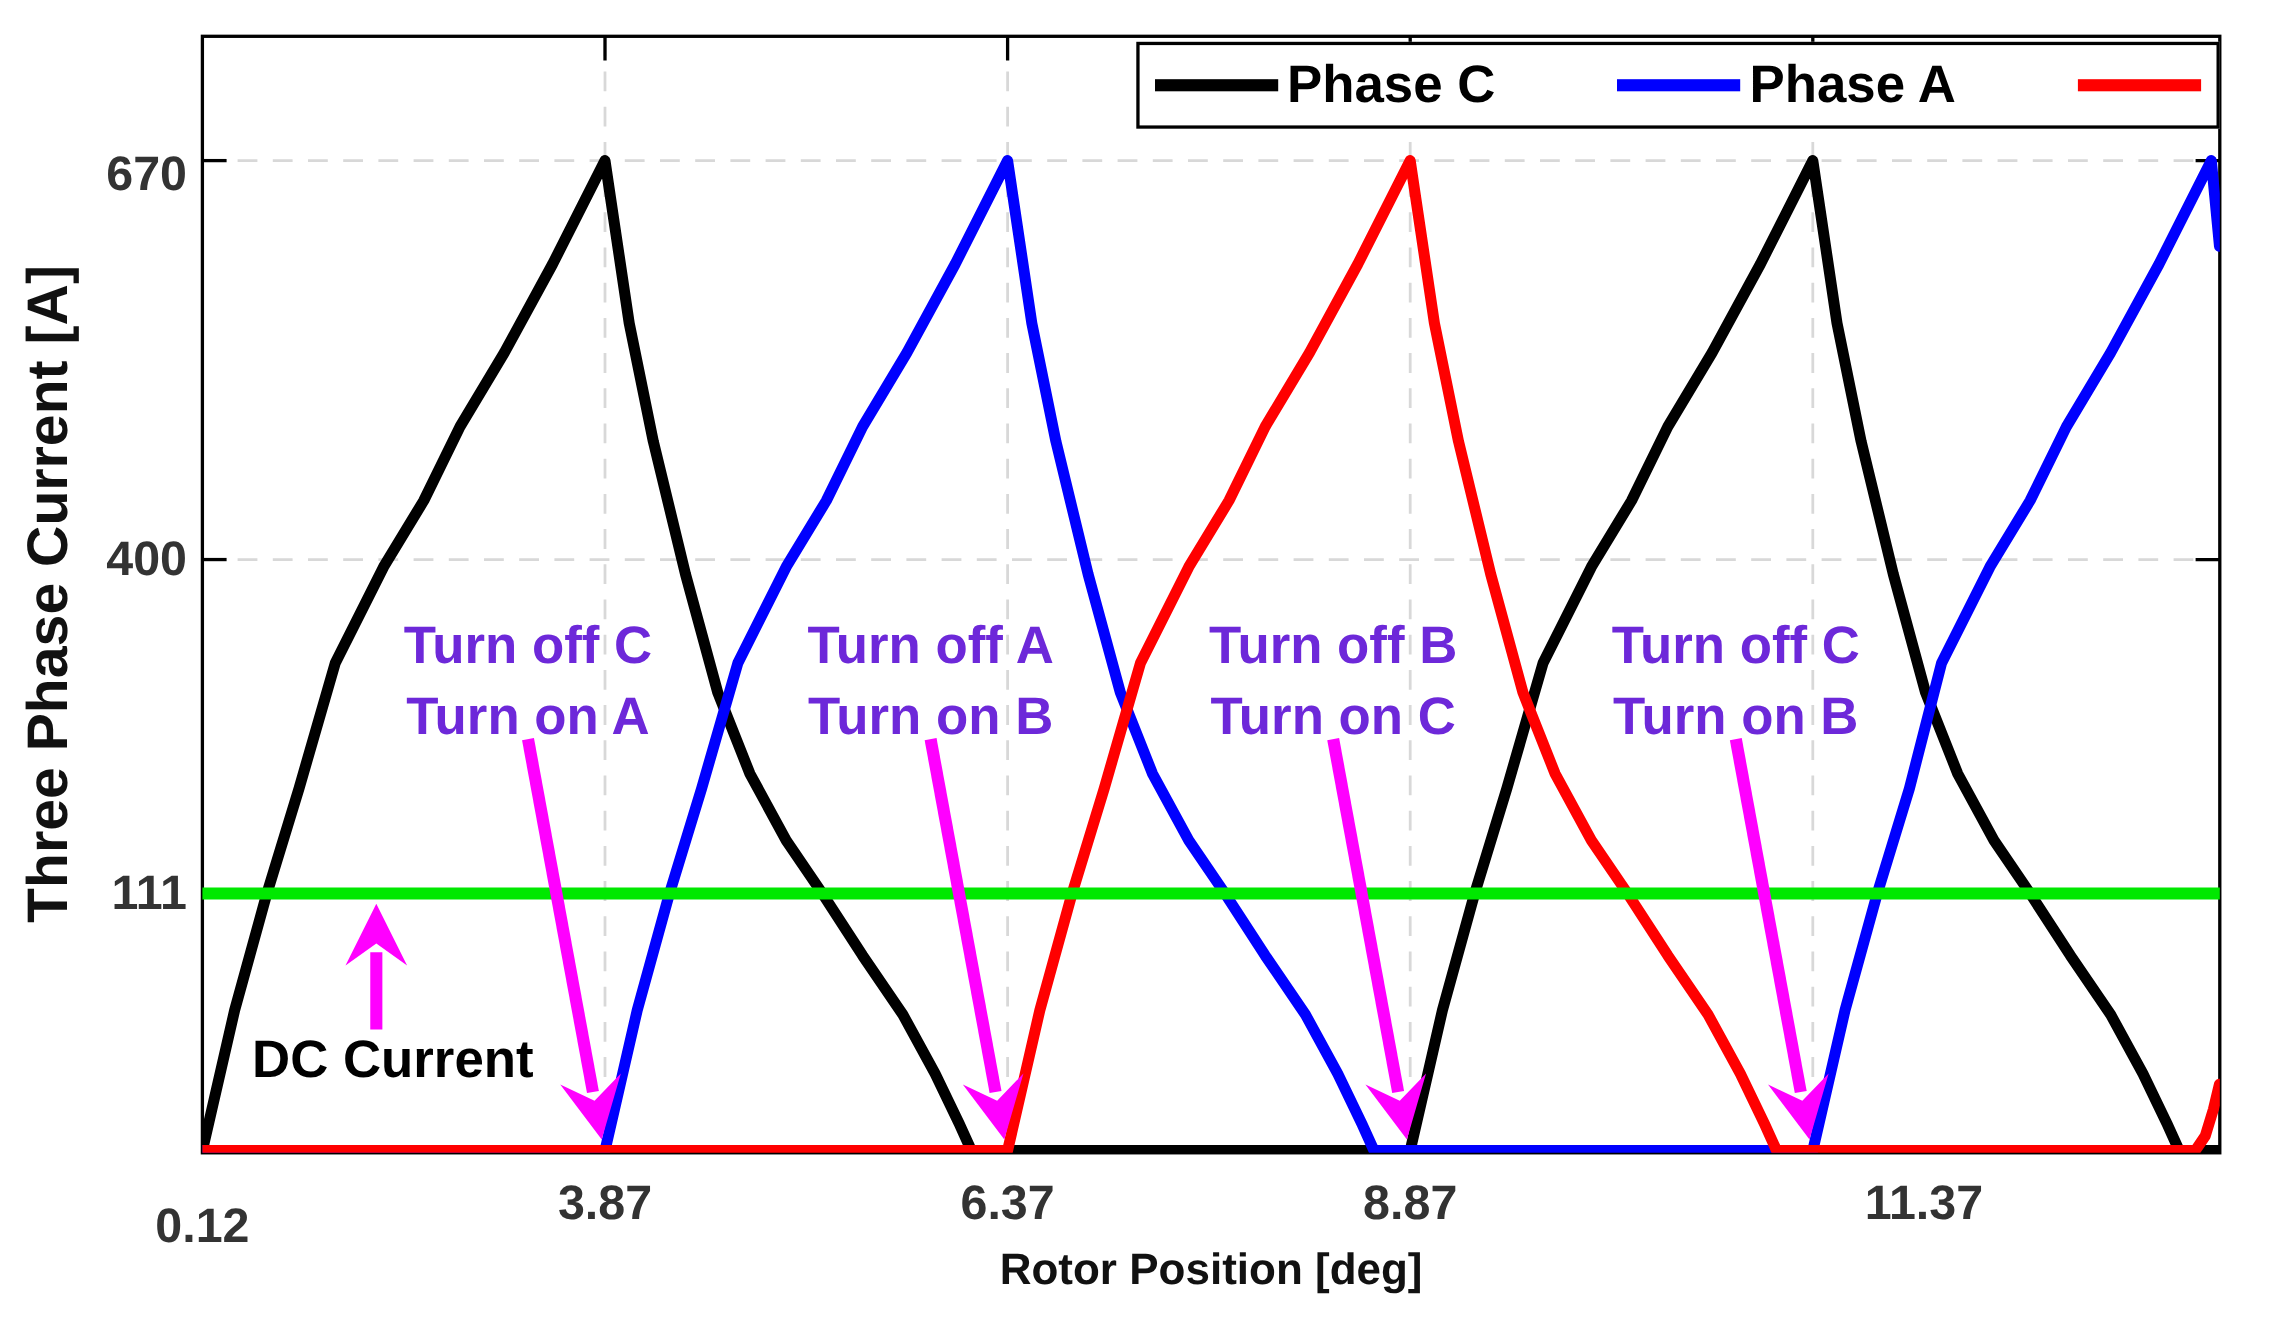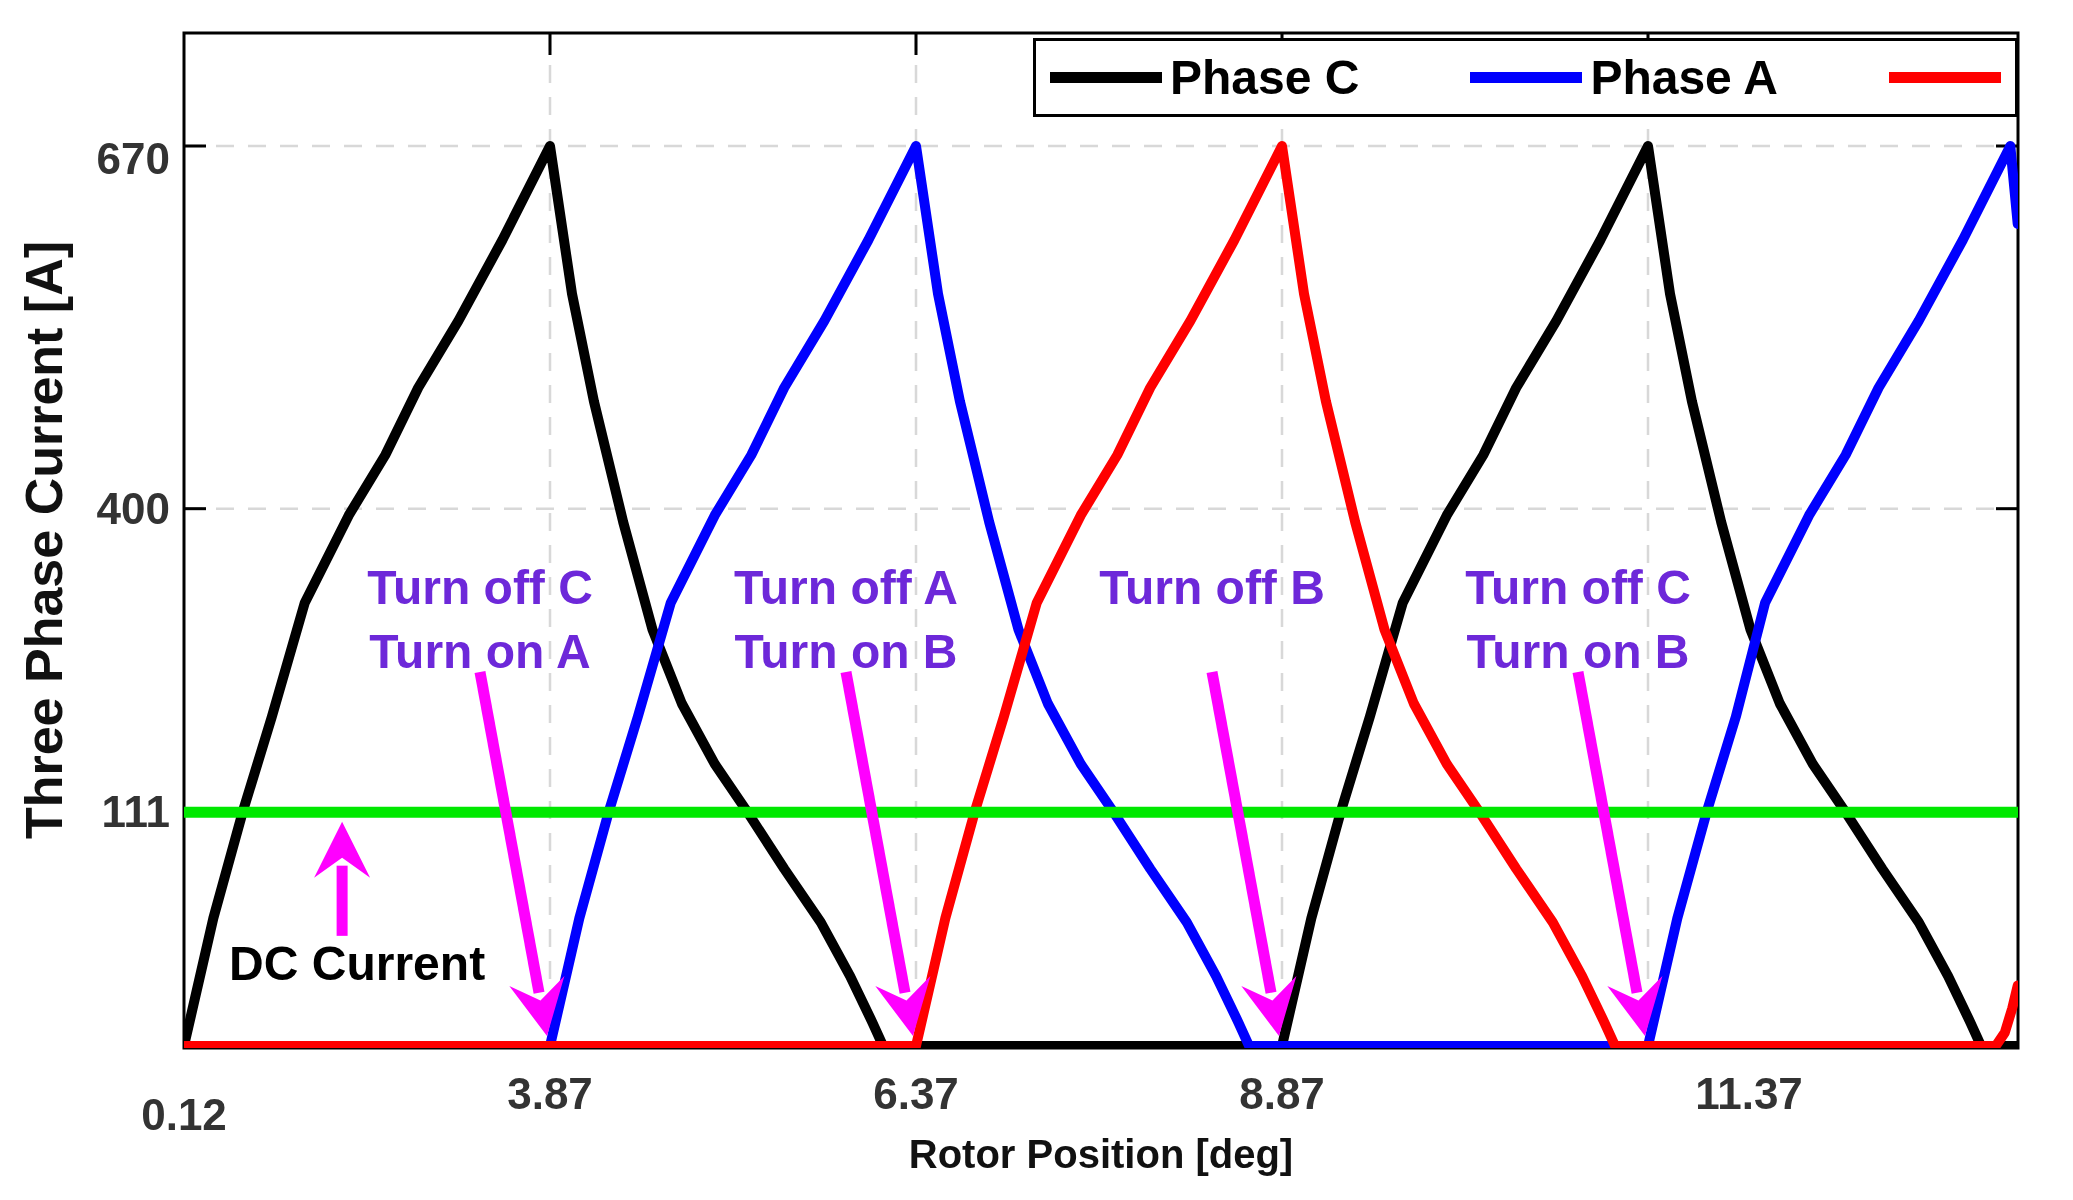--- a/index.html
+++ b/index.html
@@ -100,20 +100,21 @@
       <div class="ann" style="left: 480px; top: 556px;">
         <div>Turn off C</div>
         <div>Turn on A</div>
       </div>
       <div class="ann" style="left: 846px; top: 556px;">
         <div>Turn off A</div>
         <div>Turn on B</div>
       </div>
       <div class="ann" style="left: 1212px; top: 556px;">
         <div>Turn off B</div>
+        <div>Turn on C</div>
       </div>
       <div class="ann" style="left: 1578px; top: 556px;">
         <div>Turn off C</div>
         <div>Turn on B</div>
       </div>
       <div class="dc" style="left: 357.118px; top: 936px;">DC Current</div>
     </div>
 </div>
 
 </body></html>

